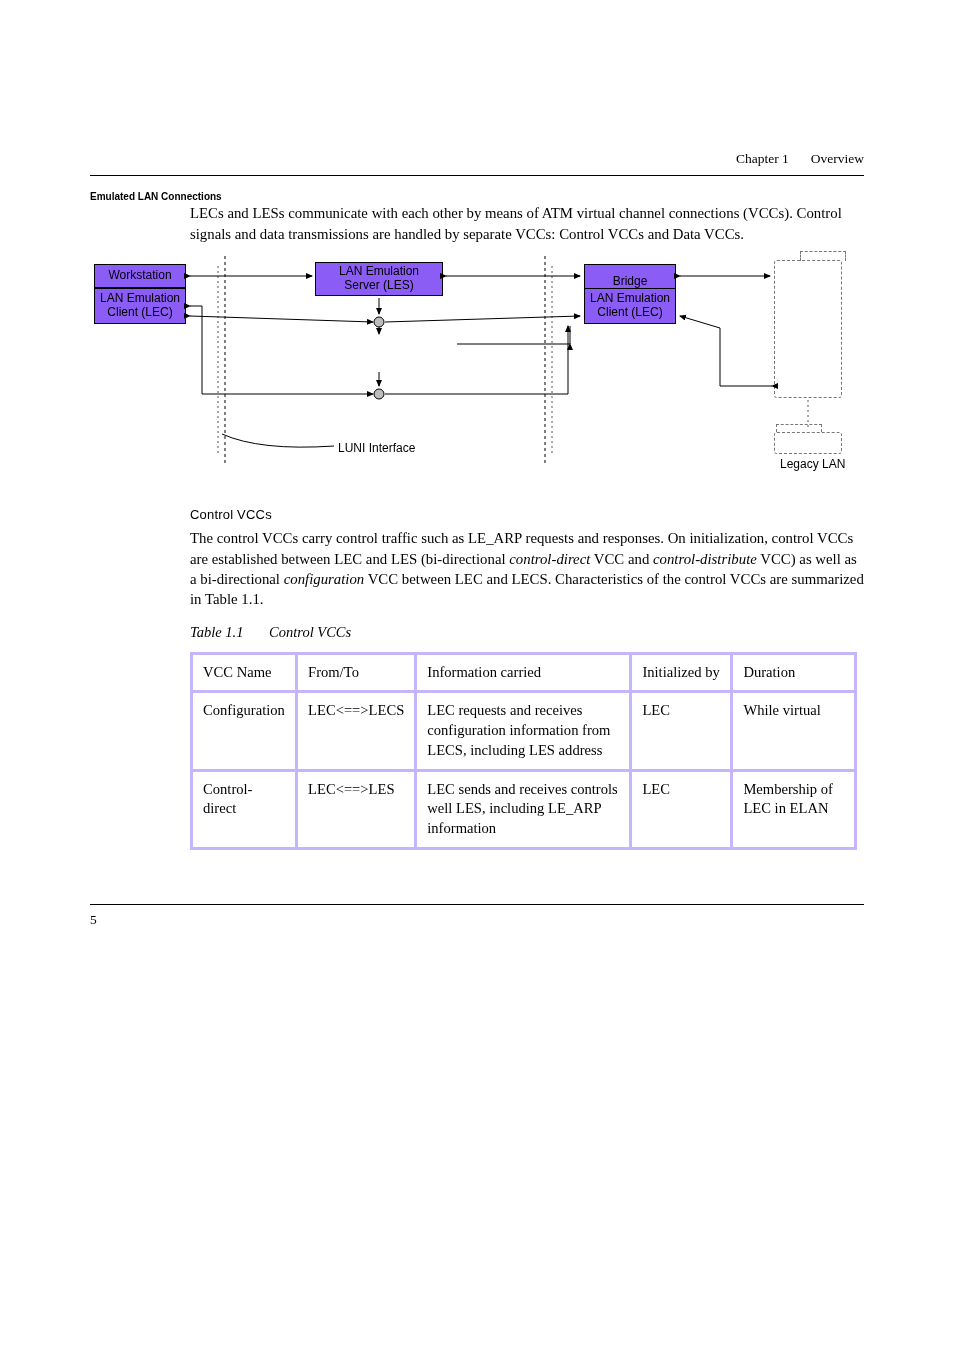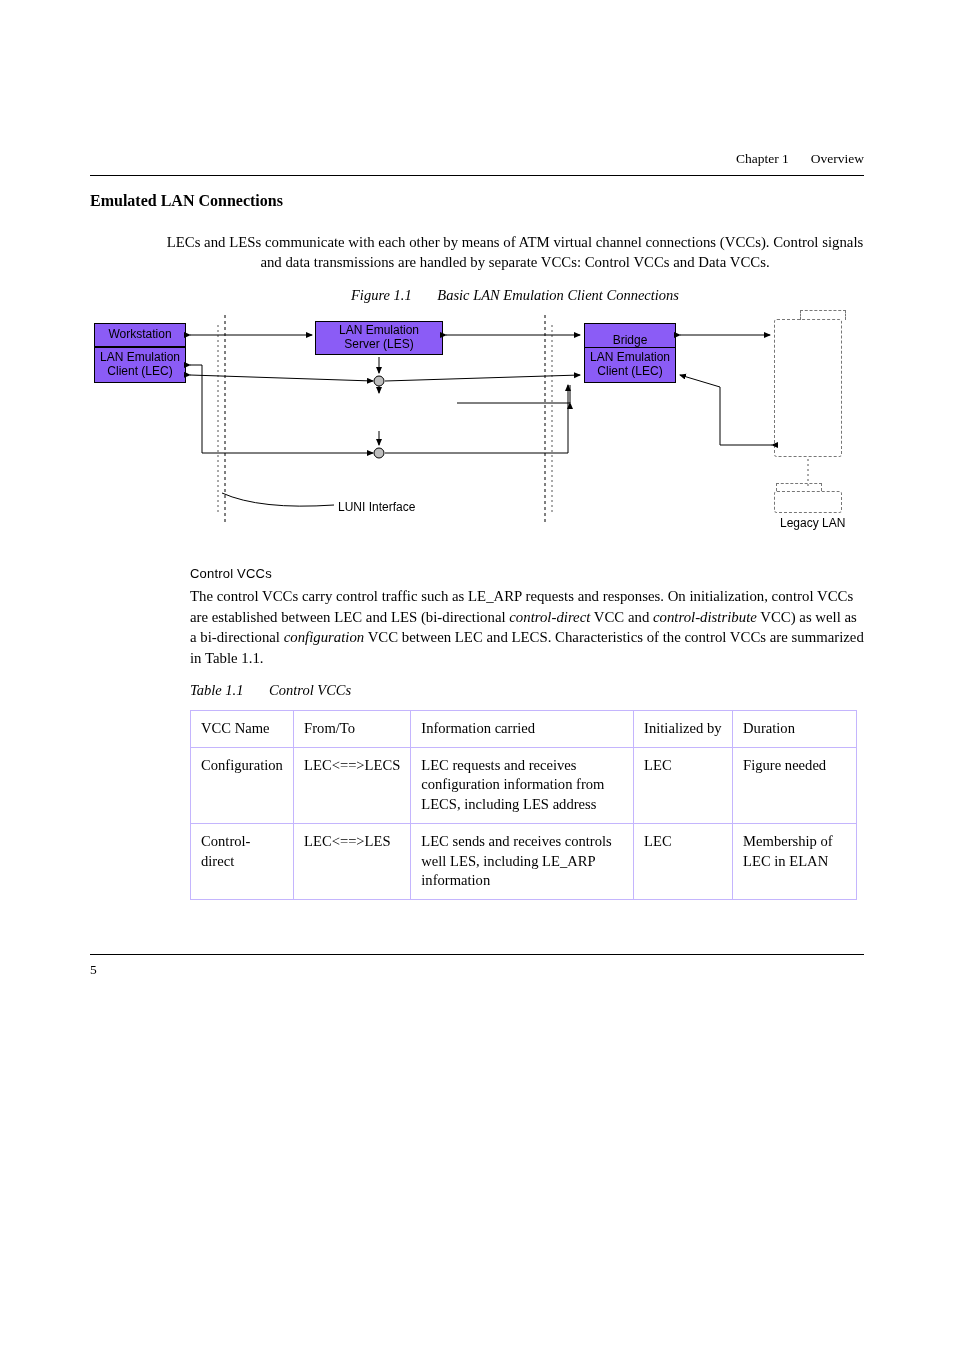--- a/index.html
+++ b/index.html
@@ -20,26 +20,26 @@
     font-size: 13.5px;
     margin-bottom: 6px;
   }
   .running-head span + span { margin-left: 22px; }
   hr.rule {
     border: none;
     border-top: 1px solid #000;
     margin: 0 0 14px 0;
   }
   .sec-heading {
-    font-family: Liberation Serif, serif;
+    font-family: Liberation Sans, sans-serif;
     font-weight: 700;
-    font-size: 16px;
-    margin: 0 0 20px 0;
-  }
-  .body-indent { margin-left: 76px; text-align: center; }
+    font-size: 10px;
+    margin: 0 0 0 0;
+  }
+  .body-indent { margin-left: 100px; }
   p { margin: 0 0 12px 0; }
   .fig-caption, .tab-caption {
     font-style: italic;
     margin: 8px 0 10px 0;
     font-size: 14.5px;
   }
   .fig-caption .label, .tab-caption .label { margin-right: 22px; }
   .non-italic { font-style: normal; }
   .sub-heading {
     font-family: Arial, Helvetica, sans-serif;
@@ -99,21 +99,21 @@
     font-size: 12px;
   }
 
   
   table.vcc {
     border-collapse: collapse;
     width: 667px;
     margin-top: 4px;
   }
   table.vcc th, table.vcc td {
-    border: 1px solid #c4b5fd;
+    border: 3px solid #c4b5fd;
     padding: 8px 10px;
     vertical-align: top;
     text-align: left;
     font-weight: normal;
     font-size: 14.6px;
     line-height: 1.35;
   }
 
   
   .footer {
@@ -133,24 +133,20 @@
   <span>Chapter 1</span>
   <span>Overview</span>
 </div>
 <hr class="rule">
 
 <div class="sec-heading">Emulated LAN Connections</div>
 
 <div class="body-indent">
   <p>LECs and LESs communicate with each other by means of ATM virtual channel connections (VCCs). Control signals and data transmissions are handled by separate VCCs: Control VCCs and Data VCCs.</p>
 
-  <div class="fig-caption">
-    <span class="label non-italic" style="font-style:italic">Figure 1.1</span>
-    <span>Basic LAN Emulation Client Connections</span>
-  </div>
 </div>
 
 <div class="diagram">
 
   <div class="box" style="left:4px; top:8px; width:92px; height:24px;">
     <span>Workstation</span>
   </div>
   <div class="box" style="left:4px; top:32px; width:92px; height:36px;">
     <div>
       <div>LAN Emulation</div>
@@ -246,21 +242,21 @@
       <th>From/To</th>
       <th>Information carried</th>
       <th style="width:78px">Initialized by</th>
       <th>Duration</th>
     </tr>
     <tr>
       <td>Configuration</td>
       <td>LEC&lt;==&gt;LECS</td>
       <td>LEC requests and receives configuration information from LECS, including LES address</td>
       <td>LEC</td>
-      <td>Figure needed</td>
+      <td>While virtual</td>
     </tr>
     <tr>
       <td>Control-direct</td>
       <td>LEC&lt;==&gt;LES</td>
       <td>LEC sends and receives controls well LES, including LE_ARP information</td>
       <td>LEC</td>
       <td>Membership of LEC in ELAN</td>
     </tr>
   </tbody>
     </table>

